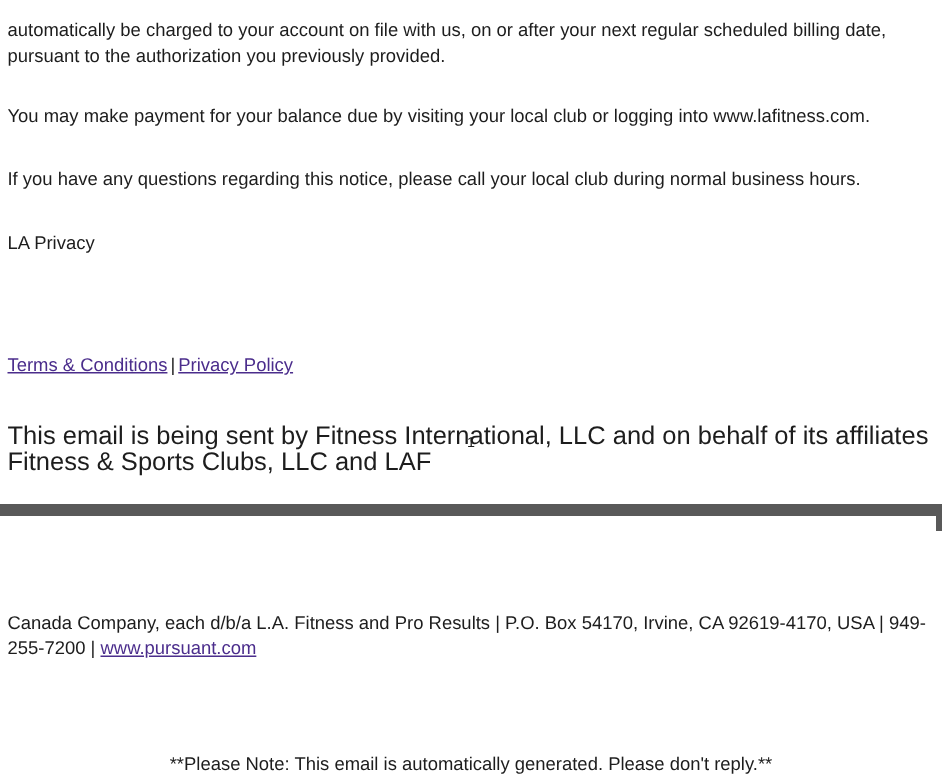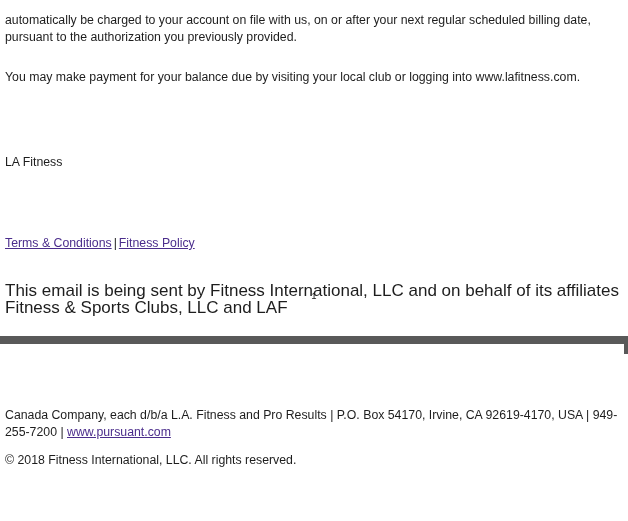--- a/index.html
+++ b/index.html
@@ -125,32 +125,33 @@
 </style>
 </head>
 <body>
 
 <div class="page">
 
   <p class="body-text p1">automatically be charged to your account on file with us, on or after your next regular scheduled billing date, pursuant to the authorization you previously provided.</p>
 
   <p class="body-text p2">You may make payment for your balance due by visiting your local club or logging into www.lafitness.com.</p>
 
+  <p class="body-text p3">If you have any questions regarding this notice, please call your local club during normal business hours.</p>
 
-  <p class="body-text p4">LA Fitness</p>
+  <p class="body-text p4">LA Privacy</p>
 
   <div class="links-row">
-    <a href="#">Terms &amp; Conditions</a><span class="links-sep">|</span><a href="#">Fitness Policy</a>
+    <a href="#">Terms &amp; Conditions</a><span class="links-sep">|</span><a href="#">Privacy Policy</a>
   </div>
 
   <p class="disclaimer">This email is being sent by Fitness International, LLC and on behalf of its affiliates Fitness &amp; Sports Clubs, LLC and LAF</p>
 
   <div class="page-number">1</div>
 
   <div class="divider-thick"></div>
   <div class="scroll-marks"></div>
 
   <p class="footer-address"><span>Canada Company, each d/b/a L.A. Fitness and Pro Results | P.O. Box 54170, Irvine, CA 92619-4170, USA | 949-255-7200 | </span><a href="#">www.pursuant.com</a></p>
 
-  <p class="copyright">© 2018 Fitness International, LLC. All rights reserved.</p>
 
+  <p class="note">**Please Note: This email is automatically generated. Please don't reply.**</p>
 
 </div>
 
 </body></html>

